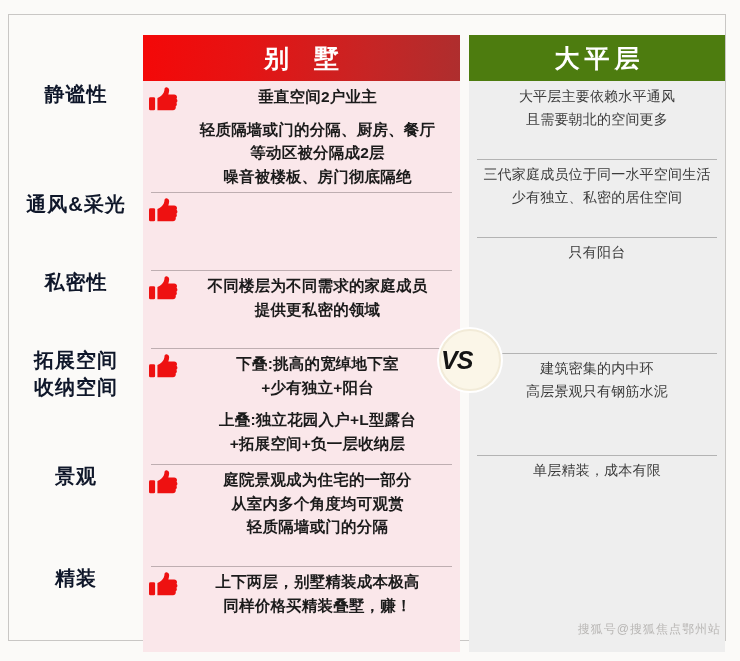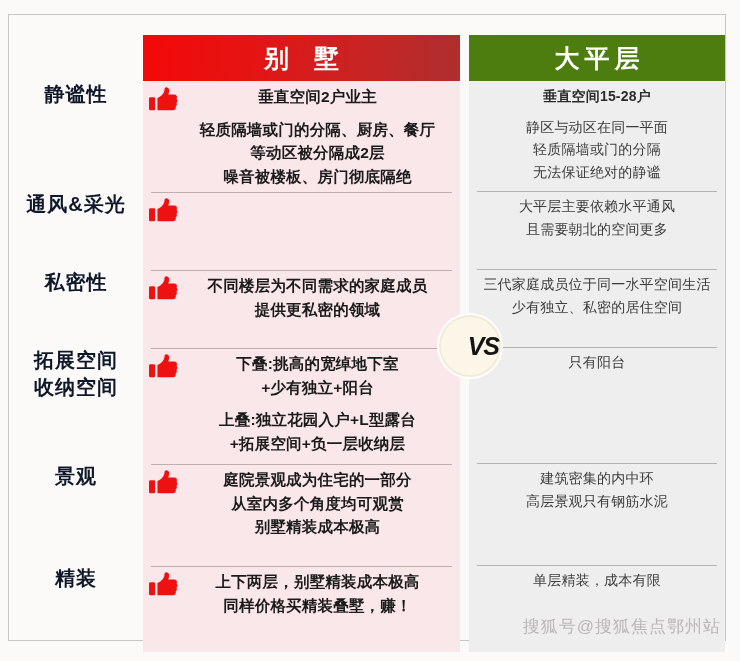--- a/index.html
+++ b/index.html
@@ -151,44 +151,44 @@
     line-height: 1.62;
     letter-spacing: .2px;
   }
   .flat-text .ln { display: block; white-space: pre; }
   .flat-text .ln.lead { margin-bottom: 8px; font-weight: bold; color: #2b2b2b; }
 
   
   .vs-badge {
     position: absolute;
     left: 430px;
-    top: 300px;
+    top: 314px;
     width: 58px;
     height: 58px;
     border-radius: 50%;
     background: #fbf6e8;
     border: 2px solid #f2ebd8;
     box-shadow: 0 0 0 2px #ffffff;
     display: flex;
     align-items: center;
-    justify-content: flex-end;
+    justify-content: flex-start;
     font-size: 25px;
     font-weight: bold;
     font-style: italic;
     color: #141414;
     letter-spacing: -1px;
     z-index: 20;
   }
 
   
   .watermark {
     position: absolute;
     right: 4px;
     bottom: 2px;
-    font-size: 17px;
+    font-size: 12px;
     color: #b9b7b5;
     letter-spacing: 1px;
     white-space: nowrap;
     z-index: 30;
   }
 </style>
 </head>
 <body>
 
 <div id="infographic">
@@ -277,47 +277,39 @@
         </div>
         <div class="cell r5">
           <span class="thumb-icon"><svg viewBox="0 0 32 30" width="30" height="30" aria-hidden="true">
               <rect x="0" y="12" width="6.5" height="14" rx="1.5" fill="#ee1111"></rect>
               <path d="M9 26V12.8c3.2-1.2 5.4-3.3 6.6-5.6 0.7-1.3 0.9-2.8 1-4.1 0.1-1.2 1.1-2 2.3-1.8 1.6 0.3 2.6 1.7 2.6 3.4 0 1.5-0.4 3-0.9 4.3h6.3c1.7 0 3 1.3 3 2.9 0 0.6-0.2 1.2-0.5 1.7 0.6 0.5 0.9 1.3 0.9 2.1 0 0.9-0.4 1.7-1.1 2.2 0.3 0.5 0.5 1 0.5 1.6 0 1-0.5 1.9-1.3 2.4 0.1 0.3 0.2 0.7 0.2 1.1 0 1.6-1.3 2.9-3 2.9H9z" fill="#ee1111"></path>
             </svg></span>
           <div class="villa-text">
             <div class="para">
               <span class="ln">庭院景观成为住宅的一部分</span>
               <span class="ln">从室内多个角度均可观赏</span>
-              <span class="ln">别墅精装成本极高</span>
+              <span class="ln">轻质隔墙或门的分隔</span>
             </div>
           </div>
         </div>
         <div class="cell r6">
           <span class="thumb-icon"><svg viewBox="0 0 32 30" width="30" height="30" aria-hidden="true">
               <rect x="0" y="12" width="6.5" height="14" rx="1.5" fill="#ee1111"></rect>
               <path d="M9 26V12.8c3.2-1.2 5.4-3.3 6.6-5.6 0.7-1.3 0.9-2.8 1-4.1 0.1-1.2 1.1-2 2.3-1.8 1.6 0.3 2.6 1.7 2.6 3.4 0 1.5-0.4 3-0.9 4.3h6.3c1.7 0 3 1.3 3 2.9 0 0.6-0.2 1.2-0.5 1.7 0.6 0.5 0.9 1.3 0.9 2.1 0 0.9-0.4 1.7-1.1 2.2 0.3 0.5 0.5 1 0.5 1.6 0 1-0.5 1.9-1.3 2.4 0.1 0.3 0.2 0.7 0.2 1.1 0 1.6-1.3 2.9-3 2.9H9z" fill="#ee1111"></path>
             </svg></span>
           <div class="villa-text">
             <div class="para">
               <span class="ln">上下两层，别墅精装成本极高</span>
               <span class="ln">同样价格买精装叠墅，赚！</span>
             </div>
           </div>
         </div>
       </div>
     <div class="col col-gap"></div>
     <div class="col col-flat" id="col-flat">
-        <div class="cell r1">
-          <div class="flat-text">
-            <span class="ln lead">垂直空间15-28户</span>
-            <span class="ln">静区与动区在同一平面</span>
-            <span class="ln">轻质隔墙或门的分隔</span>
-            <span class="ln">无法保证绝对的静谧</span>
-          </div>
-        </div>
         <div class="cell r2">
           <div class="flat-text">
             <span class="ln">大平层主要依赖水平通风</span>
             <span class="ln">且需要朝北的空间更多</span>
           </div>
         </div>
         <div class="cell r3">
           <div class="flat-text">
             <span class="ln">三代家庭成员位于同一水平空间生活</span>
             <span class="ln">少有独立、私密的居住空间</span>

